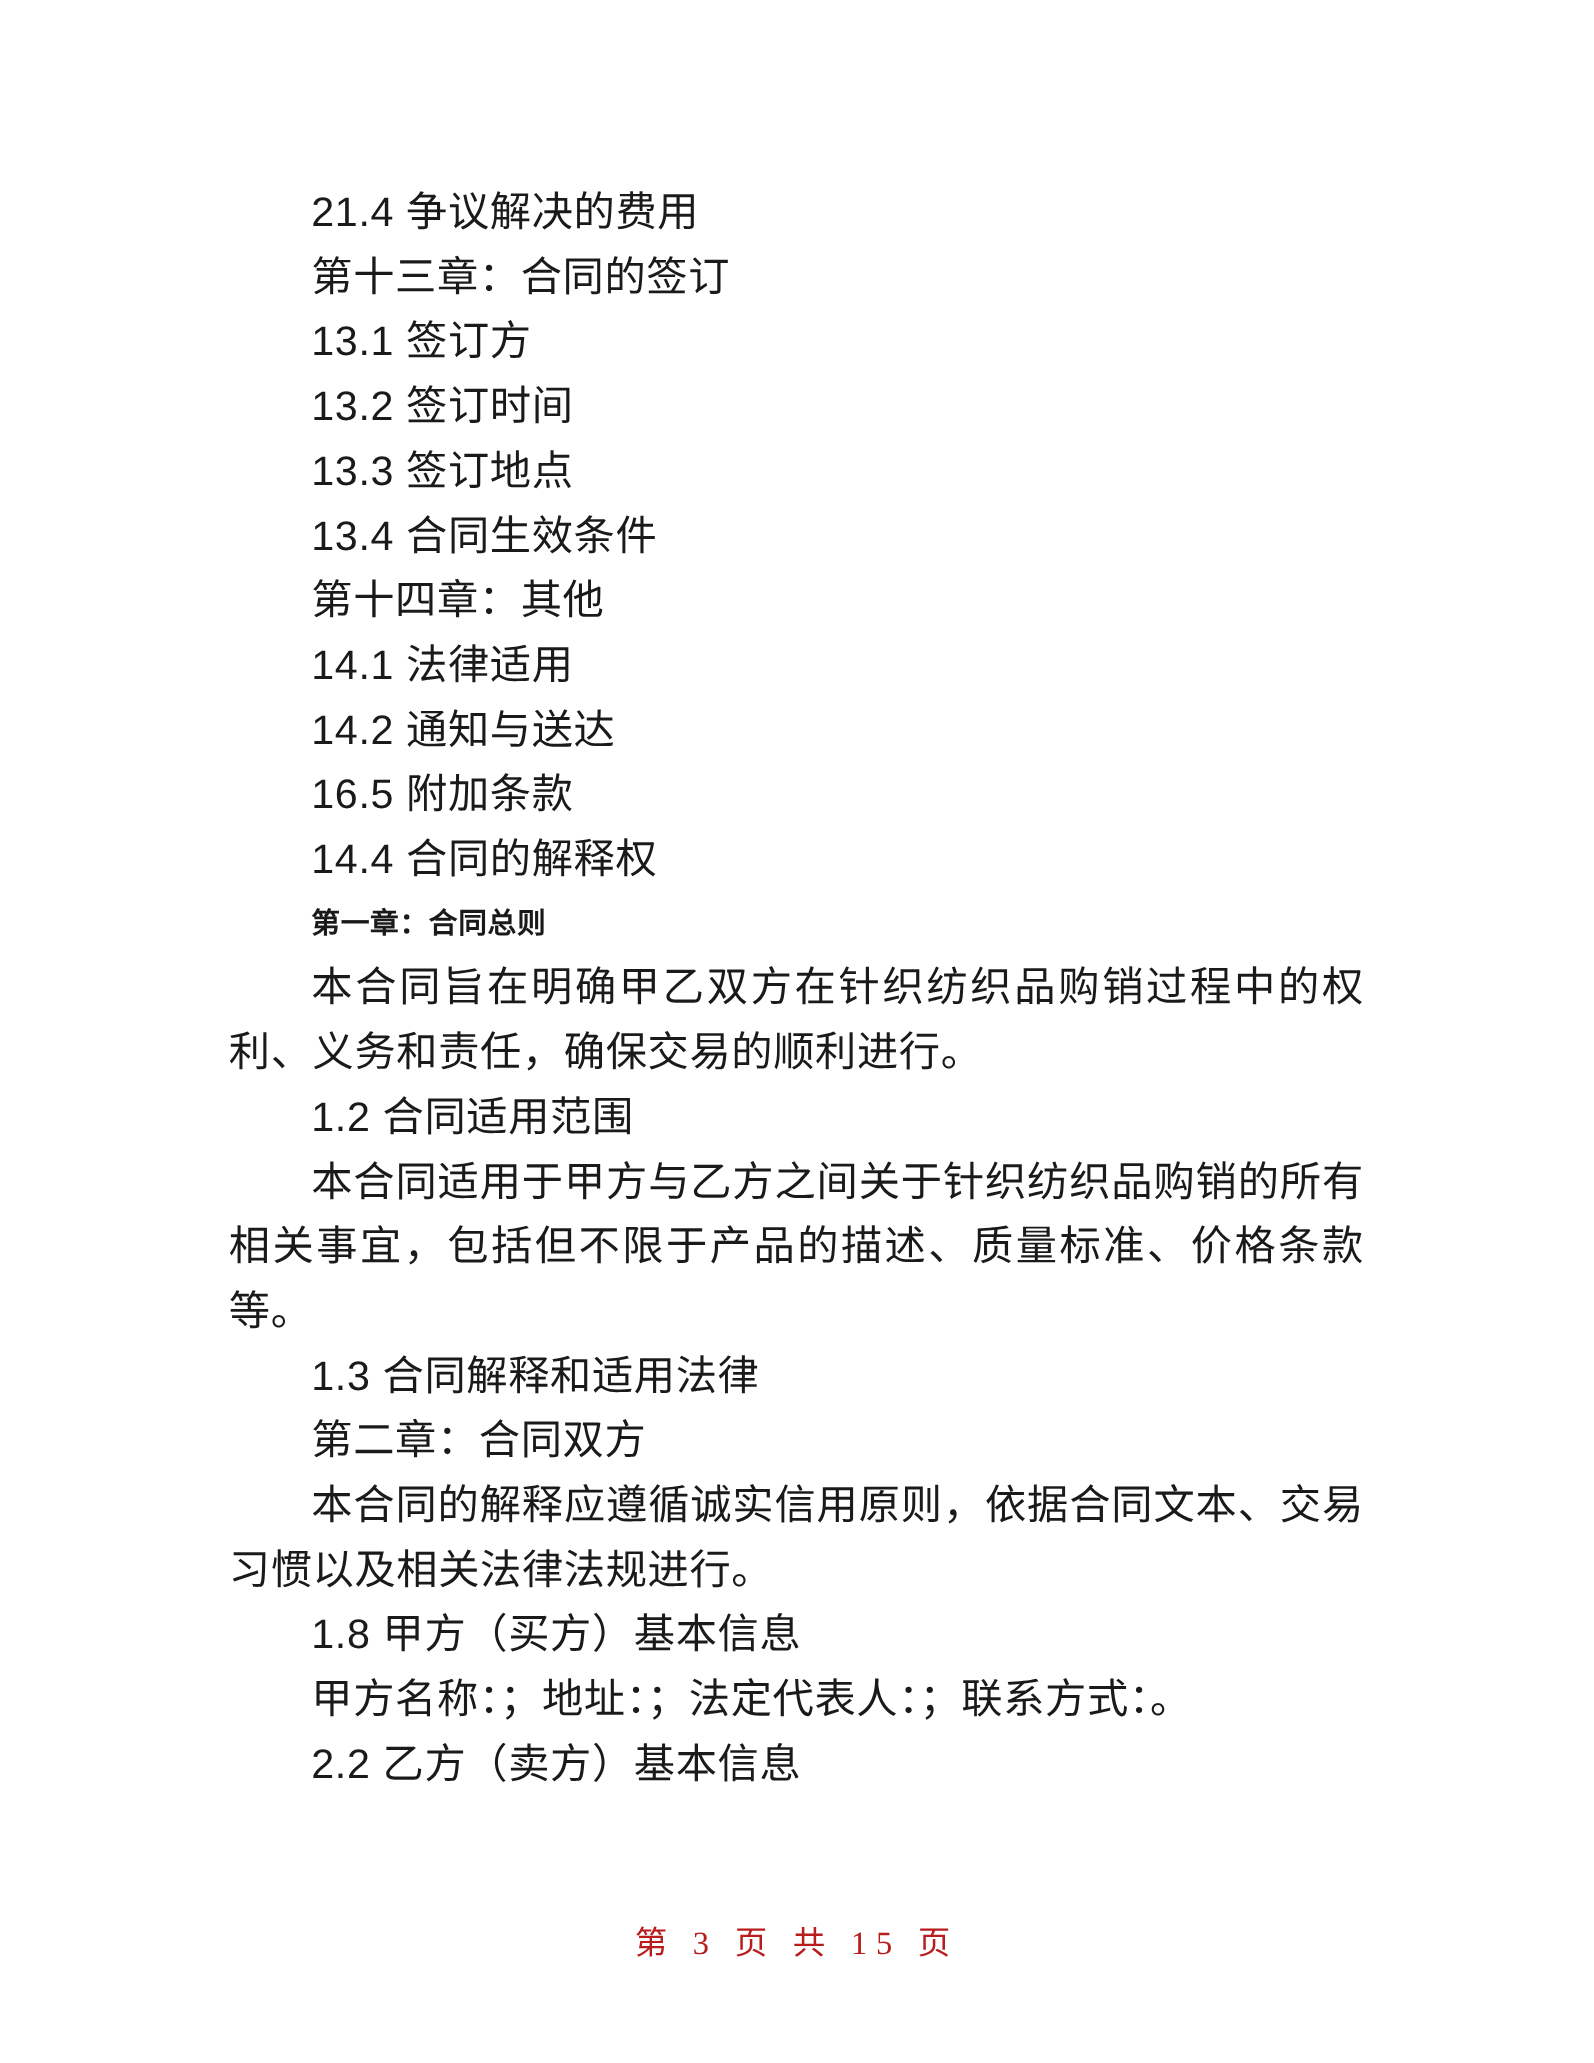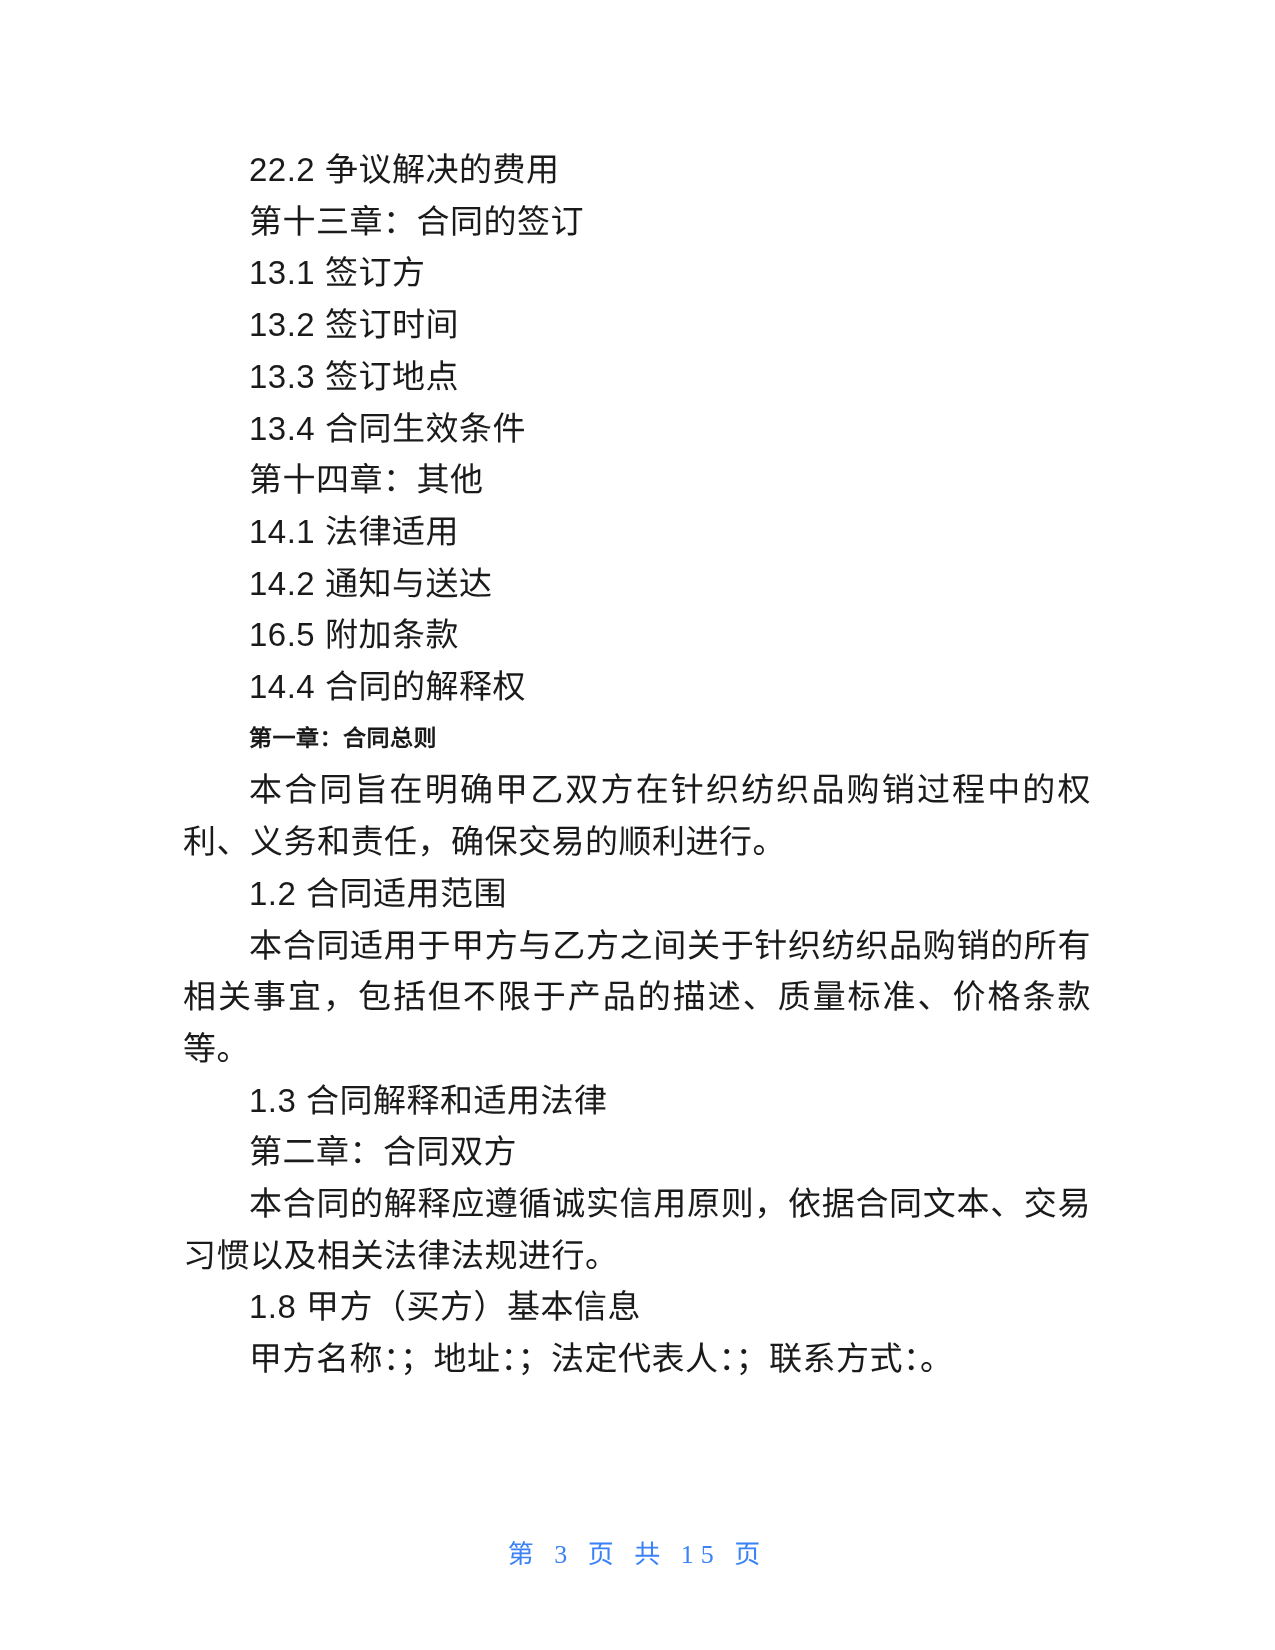--- a/index.html
+++ b/index.html
@@ -45,49 +45,50 @@
     position: absolute;
     left: 0;
     top: 1533px;
     width: 100%;
     text-align: center;
   }
   .page-footer span {
     font-family: "Liberation Serif", serif;
     font-size: 26px;
     letter-spacing: 7px;
-    color: #3b82f6;
+    color: #b91c1c;
   }
 </style>
 </head>
 <body>
 
 <div class="page">
 
   <main class="doc-body" id="doc-body">
 
-  <p class="body">22.2 争议解决的费用</p>
+  <p class="body">21.4 争议解决的费用</p>
       <p class="body">第十三章：合同的签订</p>
       <p class="body">13.1 签订方</p>
       <p class="body">13.2 签订时间</p>
       <p class="body">13.3 签订地点</p>
       <p class="body">13.4 合同生效条件</p>
       <p class="body">第十四章：其他</p>
       <p class="body">14.1 法律适用</p>
       <p class="body">14.2 通知与送达</p>
       <p class="body">16.5 附加条款</p>
       <p class="body">14.4 合同的解释权</p>
       <p class="heading">第一章：合同总则</p>
       <p class="body">本合同旨在明确甲乙双方在针织纺织品购销过程中的权利、义务和责任，确保交易的顺利进行。</p>
       <p class="body">1.2 合同适用范围</p>
       <p class="body">本合同适用于甲方与乙方之间关于针织纺织品购销的所有相关事宜，包括但不限于产品的描述、质量标准、价格条款等。</p>
       <p class="body">1.3 合同解释和适用法律</p>
       <p class="body">第二章：合同双方</p>
       <p class="body">本合同的解释应遵循诚实信用原则，依据合同文本、交易习惯以及相关法律法规进行。</p>
       <p class="body">1.8 甲方（买方）基本信息</p>
       <p class="body">甲方名称：；地址：；法定代表人：；联系方式：。</p>
+      <p class="body">2.2 乙方（卖方）基本信息</p>
     </main>
 
   <div class="page-footer">
     <span>第 3 页 共 15 页</span>
   </div>
 
 </div>
 
 </body></html>

